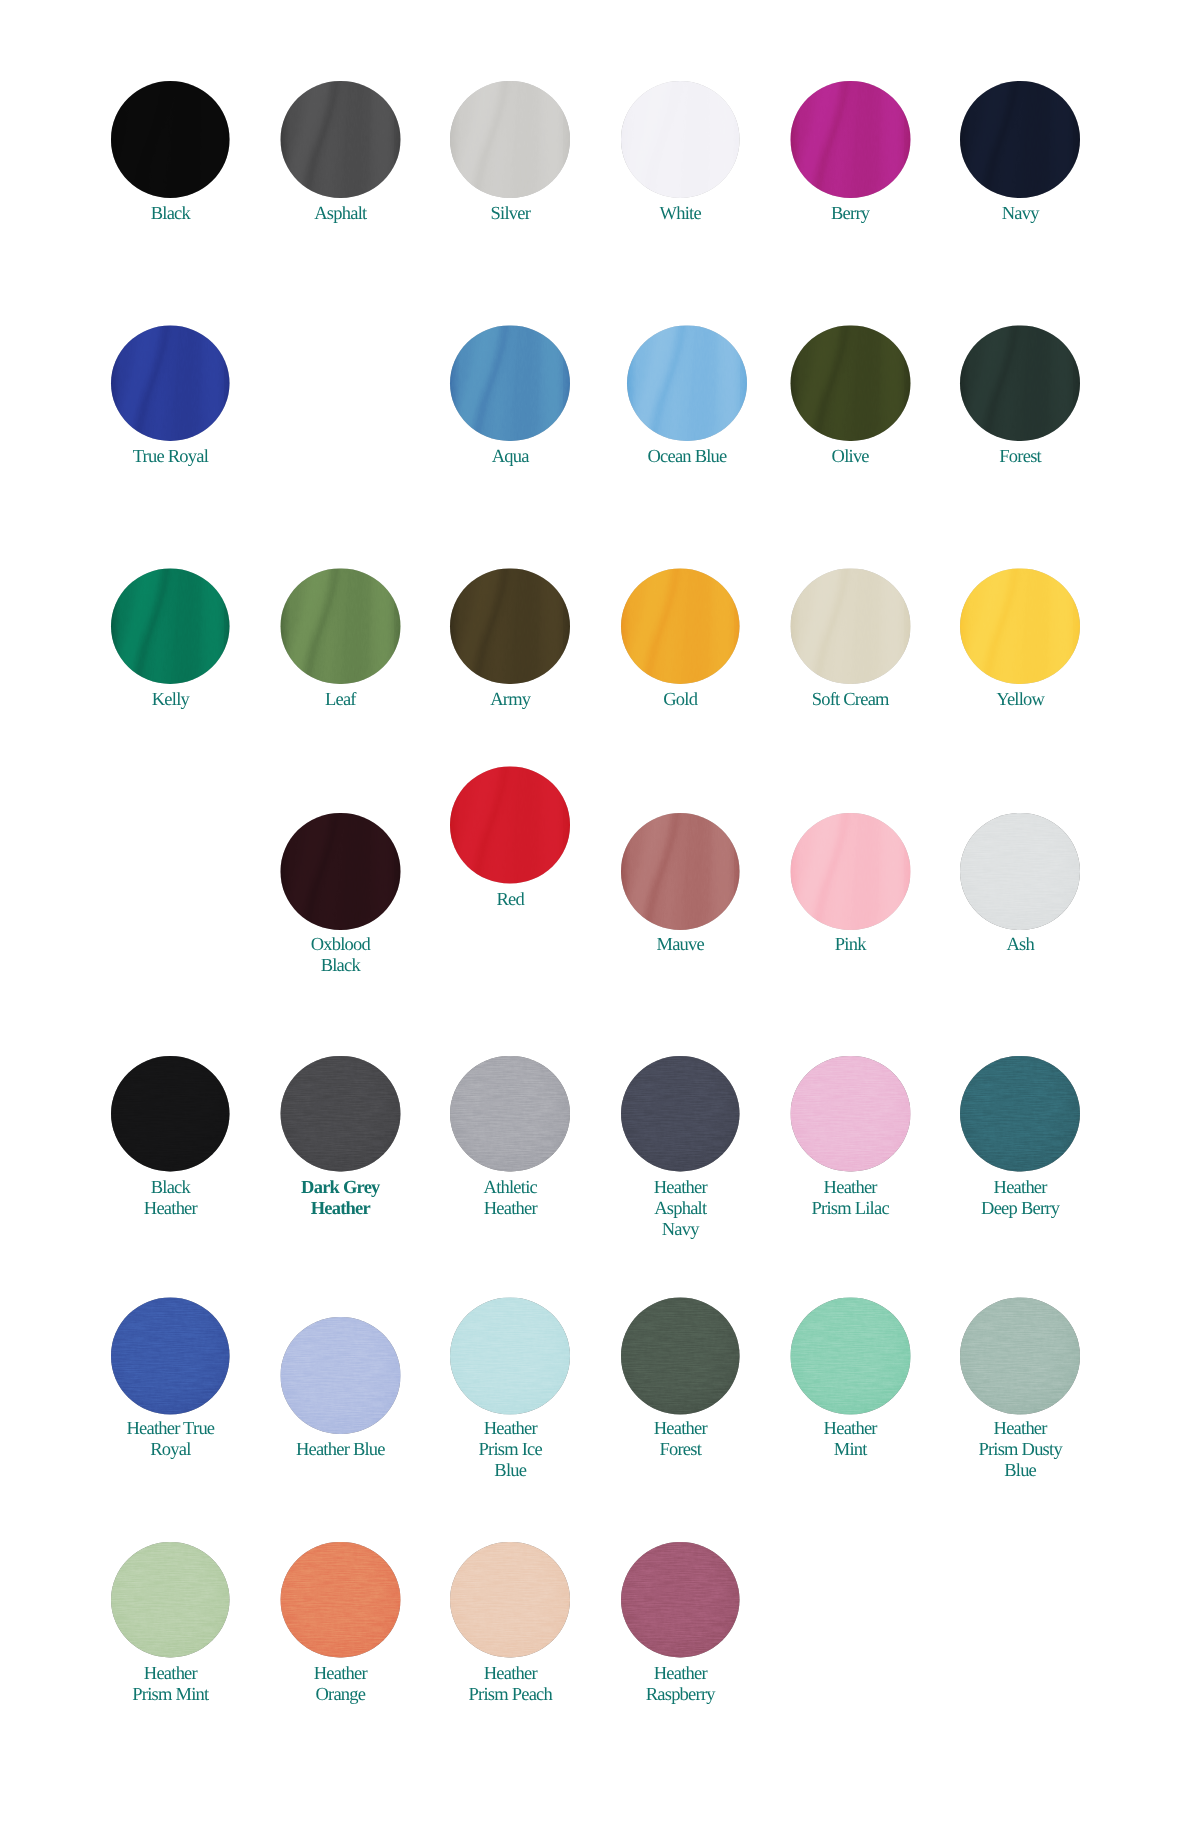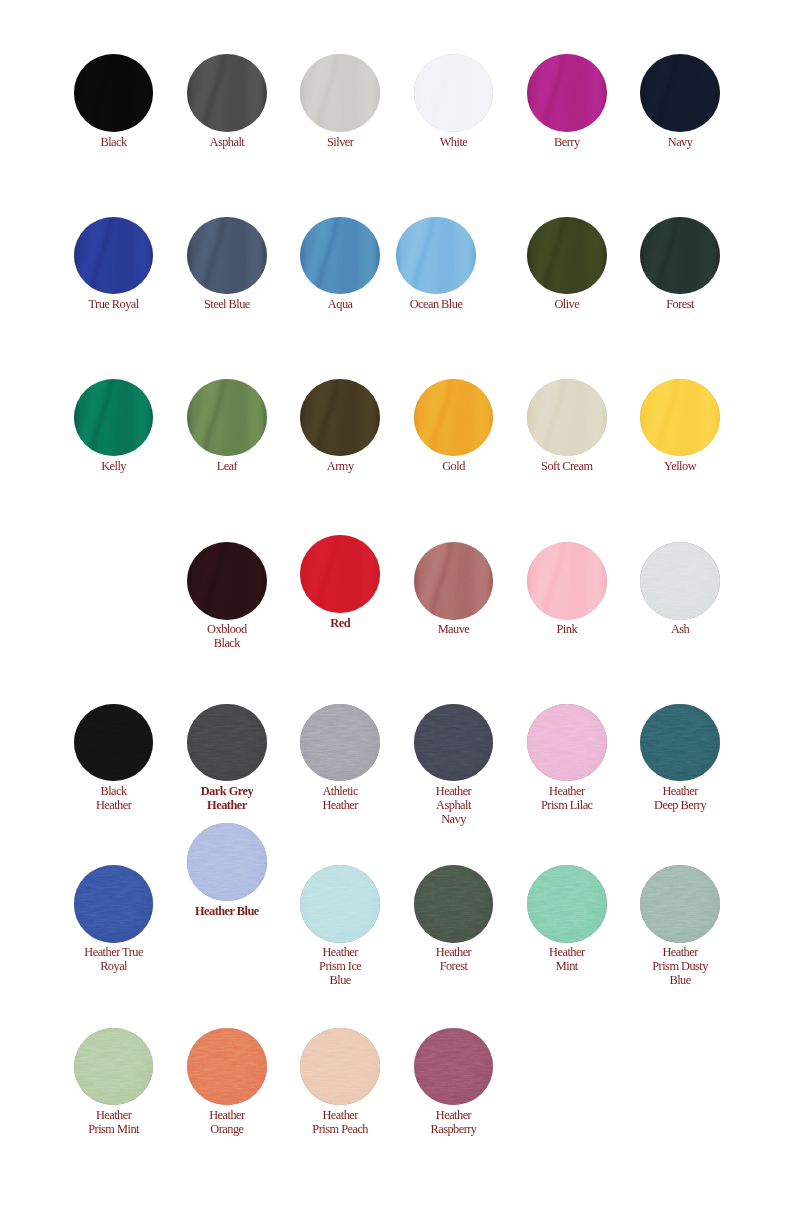--- a/index.html
+++ b/index.html
@@ -9,21 +9,21 @@
     font-family:"Liberation Serif", serif;
   }
   #grid{position:absolute;left:0;top:0;width:794px;height:1216px;}
   .cell{position:absolute;width:120px;text-align:center;}
   .sw{
     position:relative;width:79.5px;height:77.8px;margin:0 auto;
     border-radius:50%;overflow:hidden;isolation:isolate;
   }
   .sw > svg{position:absolute;left:0;top:0;mix-blend-mode:overlay;}
   .label{
-    font-size:12.35px;line-height:14.0px;color:#7f1d1d;letter-spacing:-0.52px;
+    font-size:12.35px;line-height:14.0px;color:#0f766e;letter-spacing:-0.52px;
     margin-top:2.8px;
   }
   #defs{position:absolute;width:0;height:0;overflow:hidden;}
 </style>
 </head>
 <body>
 
 <svg id="defs" aria-hidden="true">
   <defs>
     <filter id="bb">
@@ -161,41 +161,31 @@
     <div class="cell" style="left: 53.6px; top: 216.5px;">
       <div class="sw" style="background: rgb(42, 59, 152);">
         <svg width="80" height="78" viewBox="0 0 79 77" preserveAspectRatio="none">
           <use href="#foldtex"></use>
         </svg>
       </div>
       <div class="label">
         <div>True Royal</div>
       </div>
     </div>
-    <div class="cell" style="left: 166.9px; top: 216.5px;">
-      <div class="sw" style="background: rgb(72, 88, 111);">
-        <svg width="80" height="78" viewBox="0 0 79 77" preserveAspectRatio="none">
-          <use href="#foldtex"></use>
-        </svg>
-      </div>
-      <div class="label">
-        <div>Steel Blue</div>
-      </div>
-    </div>
     <div class="cell" style="left: 280.2px; top: 216.5px;">
       <div class="sw" style="background: rgb(80, 141, 187);">
         <svg width="80" height="78" viewBox="0 0 79 77" preserveAspectRatio="none">
           <use href="#foldtex"></use>
         </svg>
       </div>
       <div class="label">
         <div>Aqua</div>
       </div>
     </div>
-    <div class="cell" style="left: 376px; top: 216.5px; font-family: Liberation Serif, serif;">
+    <div class="cell" style="left: 398px; top: 216.5px; font-family: Liberation Serif, serif;">
       <div class="sw" style="background: rgb(128, 185, 226);">
         <svg width="80" height="78" viewBox="0 0 79 77" preserveAspectRatio="none">
           <use href="#foldtex"></use>
         </svg>
       </div>
       <div class="label">
         <div>Ocean Blue</div>
       </div>
     </div>
     <div class="cell" style="left: 506.8px; top: 216.5px;">
@@ -282,21 +272,21 @@
       <div class="sw" style="background: rgb(42, 17, 22);">
         <svg width="80" height="78" viewBox="0 0 79 77" preserveAspectRatio="none">
           <use href="#foldtex"></use>
         </svg>
       </div>
       <div class="label">
         <div>Oxblood</div>
         <div>Black</div>
       </div>
     </div>
-    <div class="cell" style="left: 280.2px; top: 535px; font-weight: bold;">
+    <div class="cell" style="left: 280.2px; top: 511px;">
       <div class="sw" style="background: rgb(211, 27, 42);">
         <svg width="80" height="78" viewBox="0 0 79 77" preserveAspectRatio="none">
           <use href="#foldtex"></use>
         </svg>
       </div>
       <div class="label">
         <div>Red</div>
       </div>
     </div>
     <div class="cell" style="left: 393.5px; top: 541.9px;">
@@ -400,21 +390,21 @@
       <div class="sw" style="background: rgb(55, 83, 162);">
         <svg width="80" height="78" viewBox="0 0 79 77" preserveAspectRatio="none">
           <use href="#heathertex"></use>
         </svg>
       </div>
       <div class="label">
         <div>Heather True</div>
         <div>Royal</div>
       </div>
     </div>
-    <div class="cell" style="left: 166.9px; top: 823px; font-weight: bold;">
+    <div class="cell" style="left: 166.9px; top: 878px;">
       <div class="sw" style="background: rgb(173, 186, 225);">
         <svg width="80" height="78" viewBox="0 0 79 77" preserveAspectRatio="none">
           <use href="#heathertex"></use>
         </svg>
       </div>
       <div class="label">
         <div>Heather Blue</div>
       </div>
     </div>
     <div class="cell" style="left: 280.2px; top: 864.8px;">

